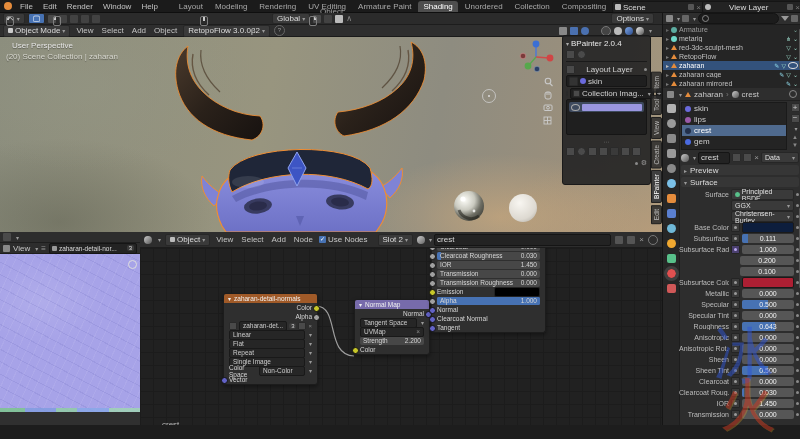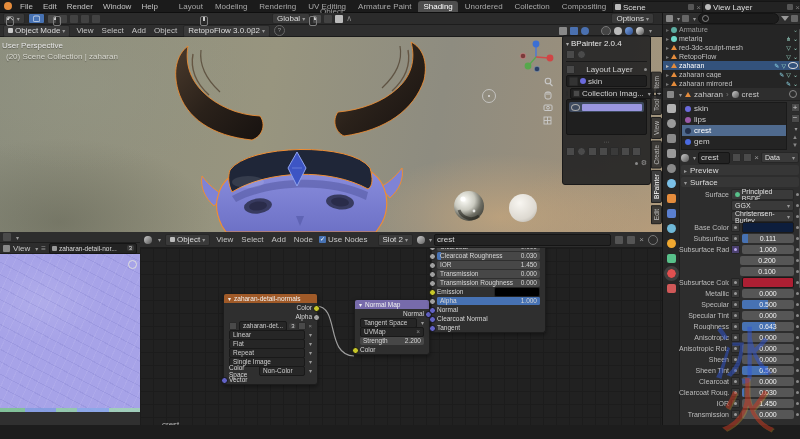--- a/index.html
+++ b/index.html
@@ -155,21 +155,21 @@
       <span class="wtab">+</span>
     </div>
     <div class="idfield" style="position:absolute;left:612px;top:1px;width:86px;">
       <span class="sq" style="width:6px;height:6px;background:#bbb;"></span>
       <span style="flex:1;">Scene</span>
       <span class="sq" style="width:6px;height:6px;background:#555;"></span>
       <span style="color:#777;">×</span>
     </div>
     <div class="idfield" style="position:absolute;left:702px;top:1px;width:95px;">
       <span class="sq" style="width:6px;height:6px;background:#bbb;border-radius:50%;"></span>
-      <span style="flex:1;">View Layer</span>
+      <span style="flex:1;margin-left:16px;">View Layer</span>
       <span class="sq" style="width:6px;height:6px;background:#555;"></span>
       <span style="color:#777;">×</span>
     </div>
   </div>
 
   <div id="viewport" class="abs">
 
     <div id="toolrow" class="abs row" style="gap:3px;padding:0 3px;box-sizing:border-box;">
       <span class="btn" style="height:9px;">
           <span style="color:#ccc;">↖</span>
@@ -221,21 +221,21 @@
         <span style="width:6px;"></span>
         <span class="sq" style="border-radius:50%;background:#444;border:1px solid #777;"></span>
         <span class="sq" style="border-radius:50%;background:#bbb;"></span>
         <span class="sq" style="border-radius:50%;background:linear-gradient(135deg,#7fa8e8,#2a4a8a);"></span>
         <span class="sq" style="border-radius:50%;background:linear-gradient(135deg,#eee,#555);"></span>
         <span class="chev">▾</span>
       </div>
     </div>
 
     <div id="vcontent" class="abs">
-      <span class="ovl" style="left:2px;top:4px;">User Perspective</span>
+      <span class="ovl" style="left:12px;top:4px;">User Perspective</span>
       <span class="ovl" style="left:6px;top:15px;color:#d8d8d0;">(20) Scene Collection | zaharan</span>
 
       <svg width="662" height="195" viewBox="0 37 662 195" style="position:absolute;left:0;top:0;">
         <defs>
           <linearGradient id="horng" x1="0" y1="0" x2="1" y2="1">
             <stop offset="0" stop-color="#4a3a2c"></stop>
               <stop offset=".5" stop-color="#2a211a"></stop>
               <stop offset="1" stop-color="#171210"></stop>
           </linearGradient>
           <linearGradient id="faceg" x1="0" y1="0" x2="0" y2="1">

